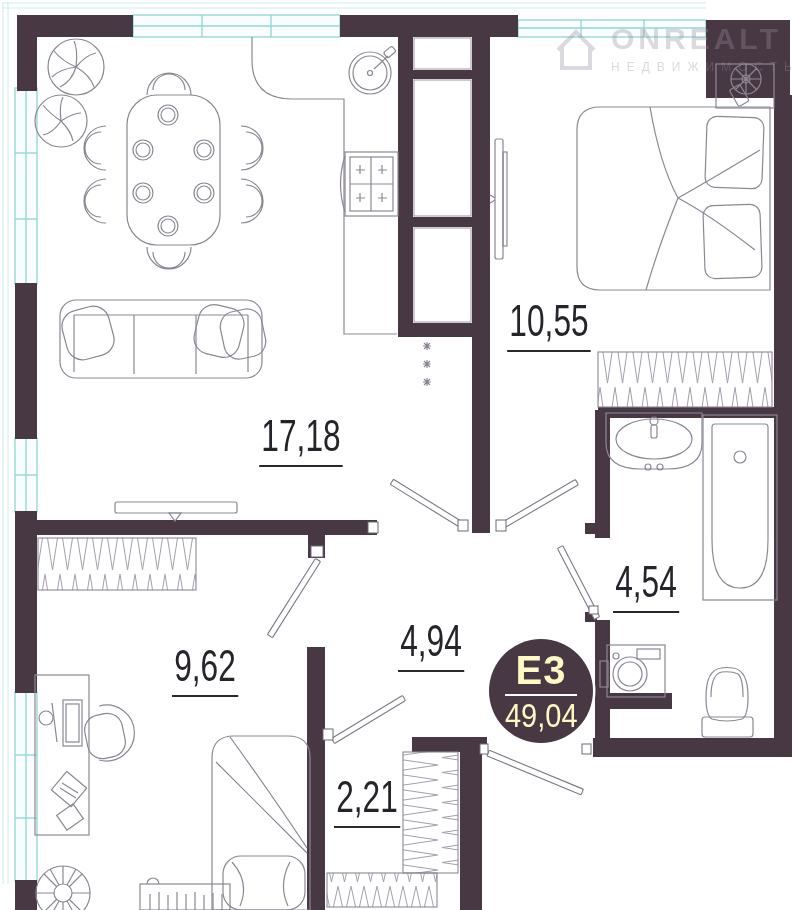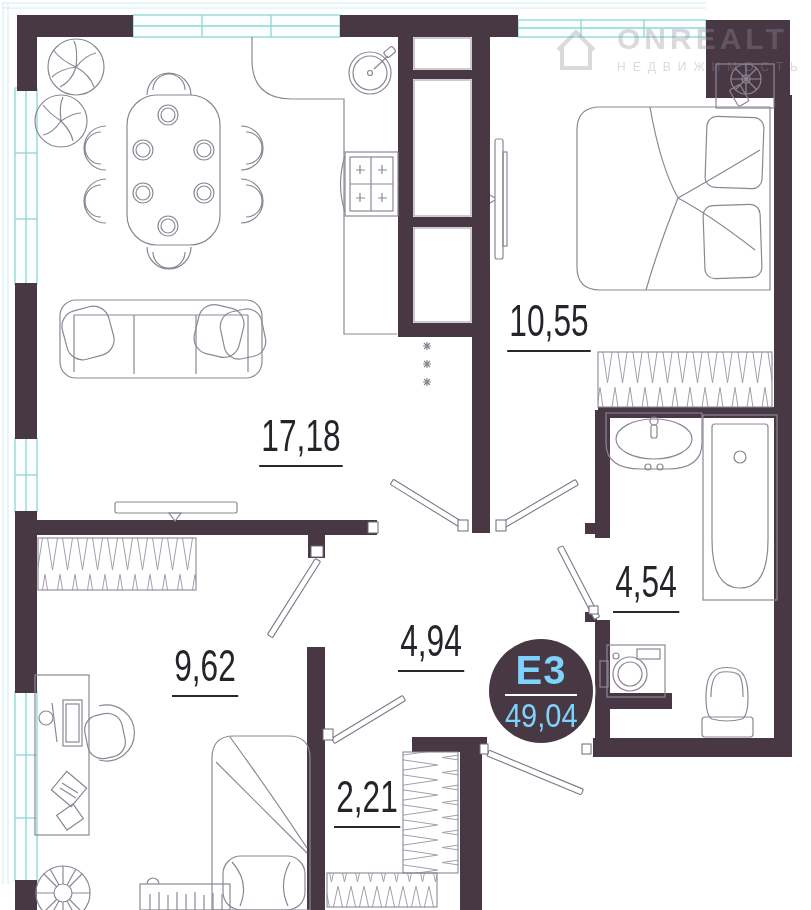--- a/index.html
+++ b/index.html
@@ -14,27 +14,27 @@
   .door{fill:#ffffff;stroke:#7d7887;stroke-width:1.1;}
   .hinge{fill:#ffffff;stroke:#6e6878;stroke-width:1;}
   .win{stroke:var(--window,#8fd6d6);stroke-width:1.3;fill:none;}
   .winfill{fill:#fafdfd;stroke:var(--window,#8fd6d6);stroke-width:1.3;}
   .ext{stroke:#cdeeee;stroke-width:1;fill:none;}
   .area{position:absolute;z-index:3;color:var(--label,#26232a);
         font-size:44px;line-height:1;letter-spacing:0;
         transform:translateX(-50%) scaleX(.72);transform-origin:center top;
         border-bottom:2px solid #2a272e;padding:0 3px 7px;white-space:nowrap;}
   .badge{position:absolute;left:489px;top:639px;width:104px;height:104px;border-radius:50%;
-         background:var(--wall,#483844);color:#7dd3fc;display:flex;flex-direction:column;
+         background:var(--wall,#483844);color:#fef9c3;display:flex;flex-direction:column;
          align-items:center;justify-content:center;z-index:5;
          box-shadow:0 0 0 2.5px rgba(255,255,255,.92);}
   .badge .unit{font-weight:700;font-size:40px;line-height:1;letter-spacing:1px;}
   .badge .divider{width:72px;height:2px;background:#fff;margin:4px 0 3px;}
   .badge .total{font-size:33px;line-height:1;transform:scaleX(.88);}
-  .watermark{position:absolute;left:550px;top:24px;display:flex;gap:15px;z-index:4;
+  .watermark{position:absolute;left:550px;top:24px;display:flex;gap:9px;z-index:4;
              color:rgba(150,140,158,.34);pointer-events:none;align-items:flex-start;}
   .wm-brand{font-weight:700;font-size:30px;letter-spacing:4px;line-height:1;}
   .wm-tagline{font-size:12px;letter-spacing:7px;margin-top:6px;white-space:nowrap;}
 </style>
 </head>
 <body>
 
 <div class="plan">
 
 <svg class="layer" width="811" height="910" viewBox="0 0 811 910">

